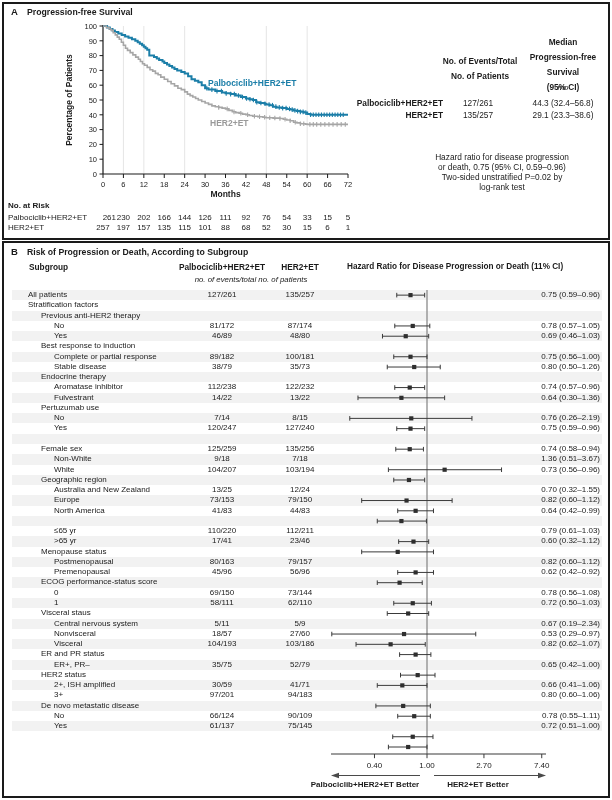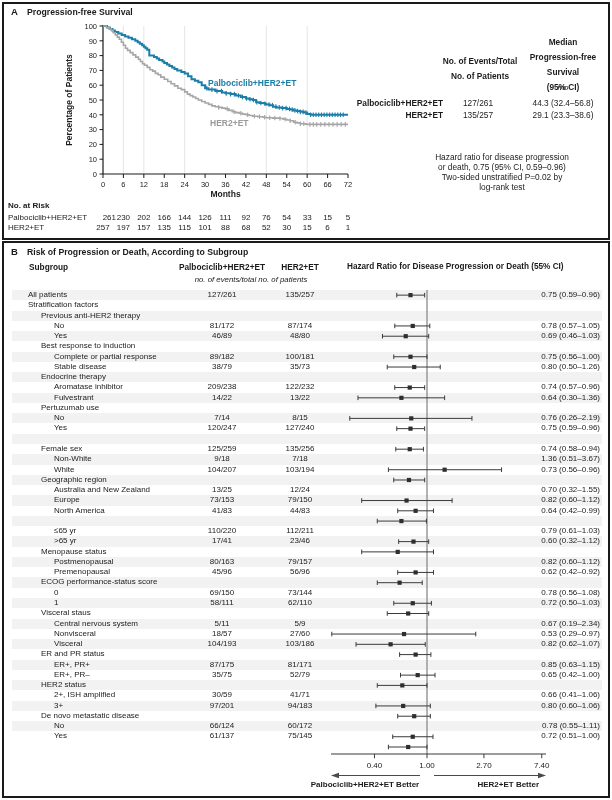--- a/index.html
+++ b/index.html
@@ -90,21 +90,21 @@
       <div class="abs risk center" style="left: 314.583px; top: 222.5px; width: 26px;">6</div>
       <div class="abs risk center" style="left: 335px; top: 222.5px; width: 26px;">1</div>
     </div>
 
   <div class="abs panel-letter" style="left:11px;top:246px;">B</div>
   <div class="abs panel-title" style="left:27px;top:247px;">Risk of Progression or Death, According to Subgroup</div>
 
   <div class="abs bold" style="left:29px;top:262px;font-size:8.3px;">Subgroup</div>
   <div class="abs bold center" style="left:152px;top:262px;width:140px;font-size:8.3px;">Palbociclib+HER2+ET</div>
   <div class="abs bold center" style="left:265px;top:262px;width:70px;font-size:8.3px;">HER2+ET</div>
-  <div class="abs bold" style="left:347px;top:262px;font-size:8.2px;">Hazard Ratio for Disease Progression or Death (55% CI)</div>
+  <div class="abs bold" style="left:347px;top:262px;font-size:8.2px;">Hazard Ratio for Disease Progression or Death (11% CI)</div>
   <div class="abs italic center" style="left:183px;top:274.5px;width:136px;font-size:7.8px;">no. of events/total no. of patients</div>
 
   <div id="forest-rows">
       <div class="frow">
         <div class="fcell-label" style="padding-left: 16px;">All patients</div>
         <div class="fcell-cnt">127/261</div>
         <div class="fcell-cnt">135/257</div>
         <div></div>
         <div class="fcell-hr">0.75 (0.59–0.96)</div>
       </div>
@@ -159,21 +159,21 @@
       </div>
       <div class="frow">
         <div class="fcell-label" style="padding-left: 29px;">Endocrine therapy</div>
         <div class="fcell-cnt"></div>
         <div class="fcell-cnt"></div>
         <div></div>
         <div class="fcell-hr"></div>
       </div>
       <div class="frow">
         <div class="fcell-label" style="padding-left: 42px;">Aromatase inhibitor</div>
-        <div class="fcell-cnt">209/238</div>
+        <div class="fcell-cnt">112/238</div>
         <div class="fcell-cnt">122/232</div>
         <div></div>
         <div class="fcell-hr">0.74 (0.57–0.96)</div>
       </div>
       <div class="frow">
         <div class="fcell-label" style="padding-left: 42px;">Fulvestrant</div>
         <div class="fcell-cnt">14/22</div>
         <div class="fcell-cnt">13/22</div>
         <div></div>
         <div class="fcell-hr">0.64 (0.30–1.36)</div>
@@ -347,27 +347,20 @@
         <div class="fcell-hr">0.82 (0.62–1.07)</div>
       </div>
       <div class="frow">
         <div class="fcell-label" style="padding-left: 29px;">ER and PR status</div>
         <div class="fcell-cnt"></div>
         <div class="fcell-cnt"></div>
         <div></div>
         <div class="fcell-hr"></div>
       </div>
       <div class="frow">
-        <div class="fcell-label" style="padding-left: 42px;">ER+, PR+</div>
-        <div class="fcell-cnt">87/175</div>
-        <div class="fcell-cnt">81/171</div>
-        <div></div>
-        <div class="fcell-hr">0.85 (0.63–1.15)</div>
-      </div>
-      <div class="frow">
         <div class="fcell-label" style="padding-left: 42px;">ER+, PR–</div>
         <div class="fcell-cnt">35/75</div>
         <div class="fcell-cnt">52/79</div>
         <div></div>
         <div class="fcell-hr">0.65 (0.42–1.00)</div>
       </div>
       <div class="frow">
         <div class="fcell-label" style="padding-left: 29px;">HER2 status</div>
         <div class="fcell-cnt"></div>
         <div class="fcell-cnt"></div>
@@ -391,35 +384,35 @@
       <div class="frow">
         <div class="fcell-label" style="padding-left: 29px;">De novo metastatic disease</div>
         <div class="fcell-cnt"></div>
         <div class="fcell-cnt"></div>
         <div></div>
         <div class="fcell-hr"></div>
       </div>
       <div class="frow">
         <div class="fcell-label" style="padding-left: 42px;">No</div>
         <div class="fcell-cnt">66/124</div>
-        <div class="fcell-cnt">60/172</div>
+        <div class="fcell-cnt">90/109</div>
         <div></div>
         <div class="fcell-hr">0.78 (0.55–1.11)</div>
       </div>
       <div class="frow">
         <div class="fcell-label" style="padding-left: 42px;">Yes</div>
         <div class="fcell-cnt">61/137</div>
         <div class="fcell-cnt">75/145</div>
         <div></div>
         <div class="fcell-hr">0.72 (0.51–1.00)</div>
       </div>
     </div>
 
   <div class="abs bold center" style="left:283px;top:780px;width:164px;font-size:8px;">Palbociclib+HER2+ET Better</div>
-  <div class="abs bold center" style="left:417px;top:780px;width:122px;font-size:8px;text-align:right;">HER2+ET Better</div>
+  <div class="abs bold center" style="left:417px;top:780px;width:122px;font-size:8px;">HER2+ET Better</div>
 
   <svg id="fig-svg" width="612" height="800" viewBox="0 0 612 800">
       <line x1="123.41666666666666" y1="26" x2="123.41666666666666" y2="174" stroke="#e2e2e2" stroke-width="0.9"></line>
       <line x1="143.83333333333331" y1="26" x2="143.83333333333331" y2="174" stroke="#e2e2e2" stroke-width="0.9"></line>
       <line x1="184.66666666666666" y1="26" x2="184.66666666666666" y2="174" stroke="#e2e2e2" stroke-width="0.9"></line>
       <line x1="266.3333333333333" y1="26" x2="266.3333333333333" y2="174" stroke="#e2e2e2" stroke-width="0.9"></line>
       <line x1="307.16666666666663" y1="26" x2="307.16666666666663" y2="174" stroke="#e2e2e2" stroke-width="0.9"></line>
       <line x1="103" y1="25" x2="103" y2="174" stroke="#1a1a1a" stroke-width="1.2"></line>
       <line x1="103" y1="174" x2="348" y2="174" stroke="#1a1a1a" stroke-width="1.2"></line>
       <line x1="99.5" y1="174" x2="103" y2="174" stroke="#1a1a1a" stroke-width="1"></line>

